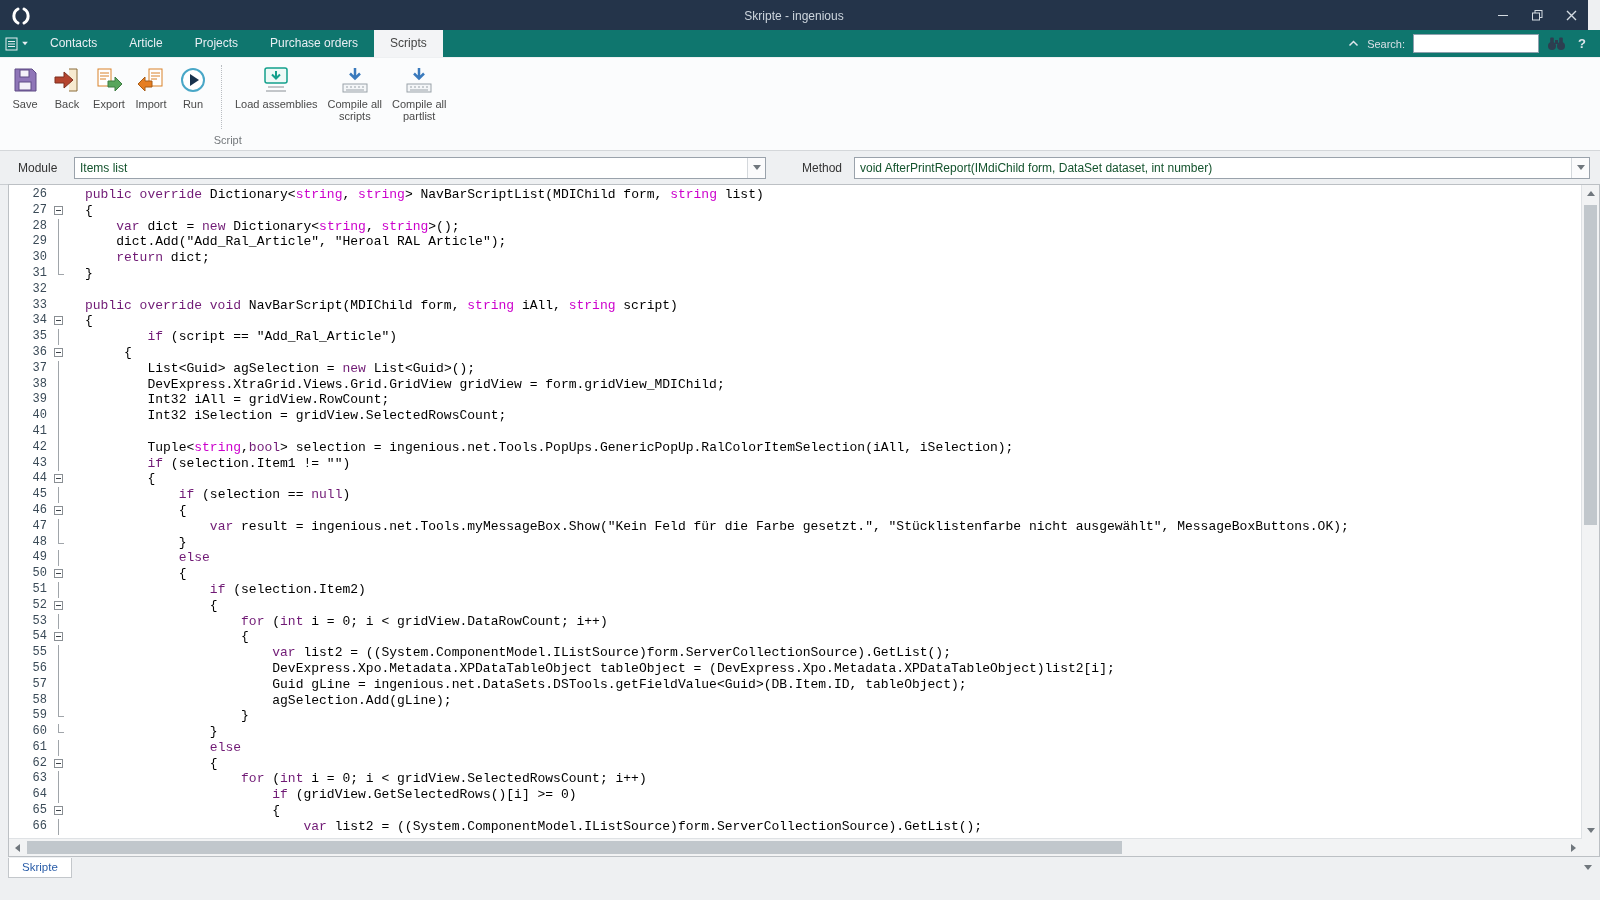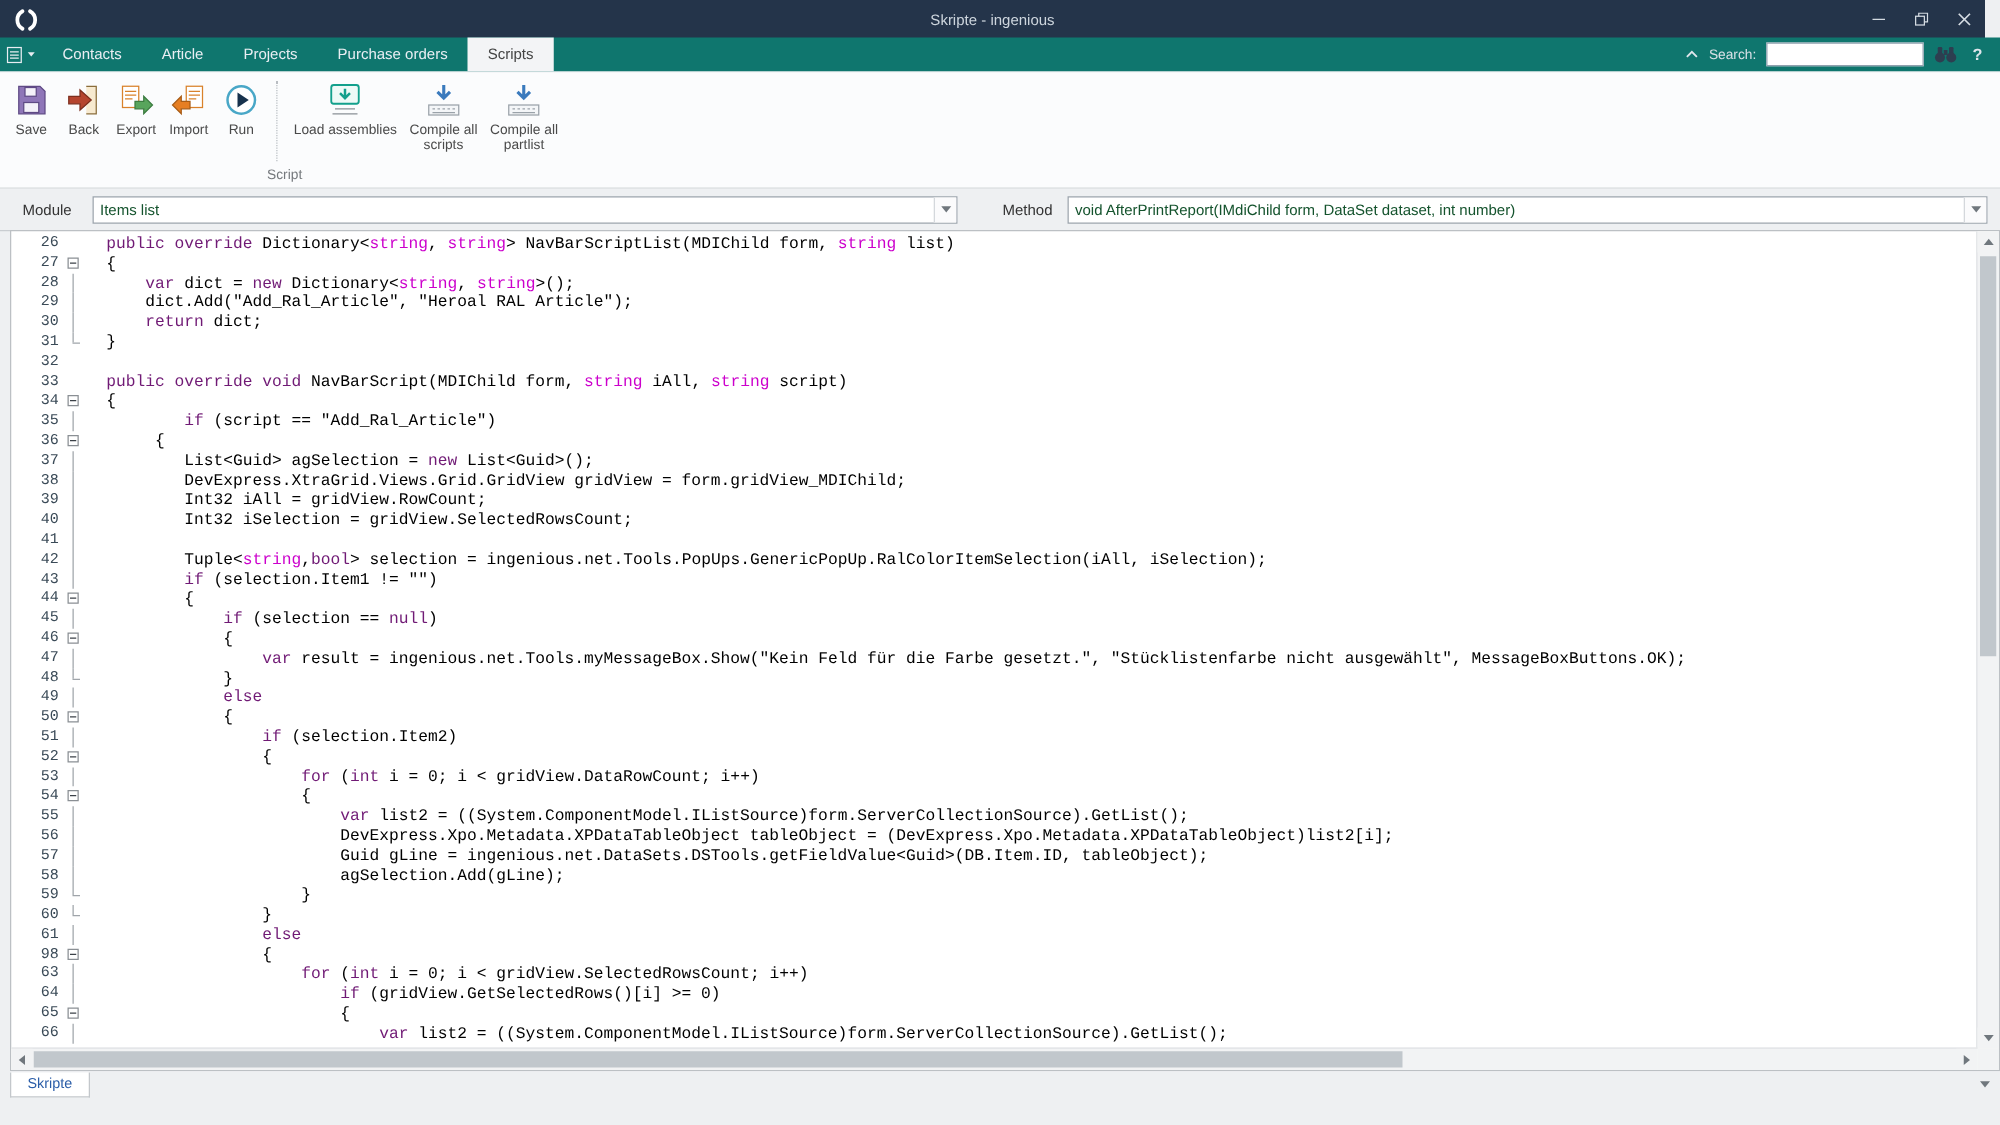--- a/index.html
+++ b/index.html
@@ -446,21 +446,21 @@
           <div class="lnum">60</div>
           <div class="fold f-end"></div>
           <pre class="ctext">                <span class="tk-p">}</span></pre>
         </div>
         <div class="crow">
           <div class="lnum">61</div>
           <div class="fold f-line"></div>
           <pre class="ctext">                <span class="tk-k">else</span></pre>
         </div>
         <div class="crow">
-          <div class="lnum">98</div>
+          <div class="lnum">62</div>
           <div class="fold">
             <span class="fbox"></span>
           </div>
           <pre class="ctext">                <span class="tk-p">{</span></pre>
         </div>
         <div class="crow">
           <div class="lnum">63</div>
           <div class="fold f-line"></div>
           <pre class="ctext">                    <span class="tk-k">for</span><span class="tk-p"> (</span><span class="tk-k">int</span><span class="tk-p"> i = 0; i &lt; gridView.SelectedRowsCount; i++)</span></pre>
         </div>

